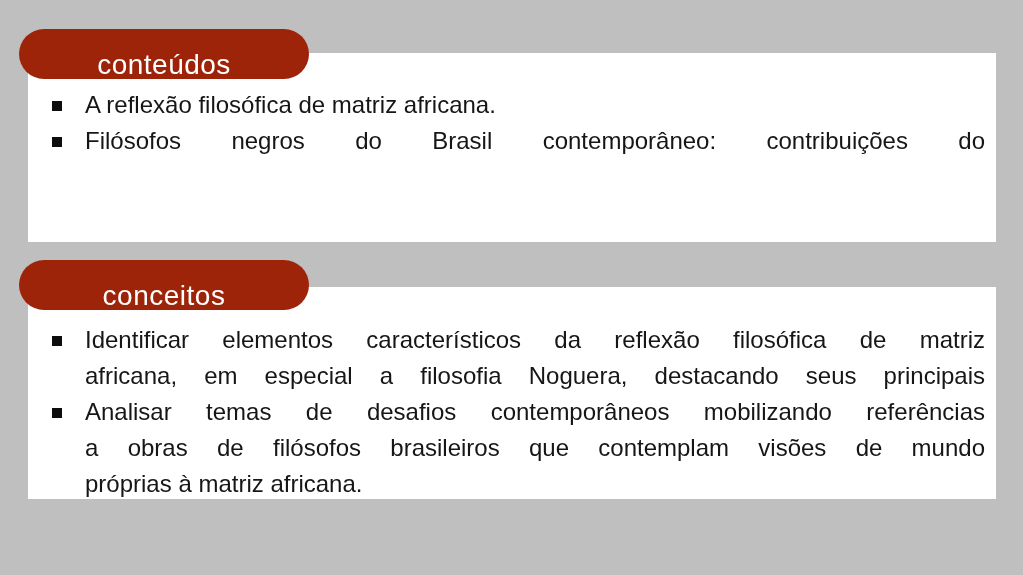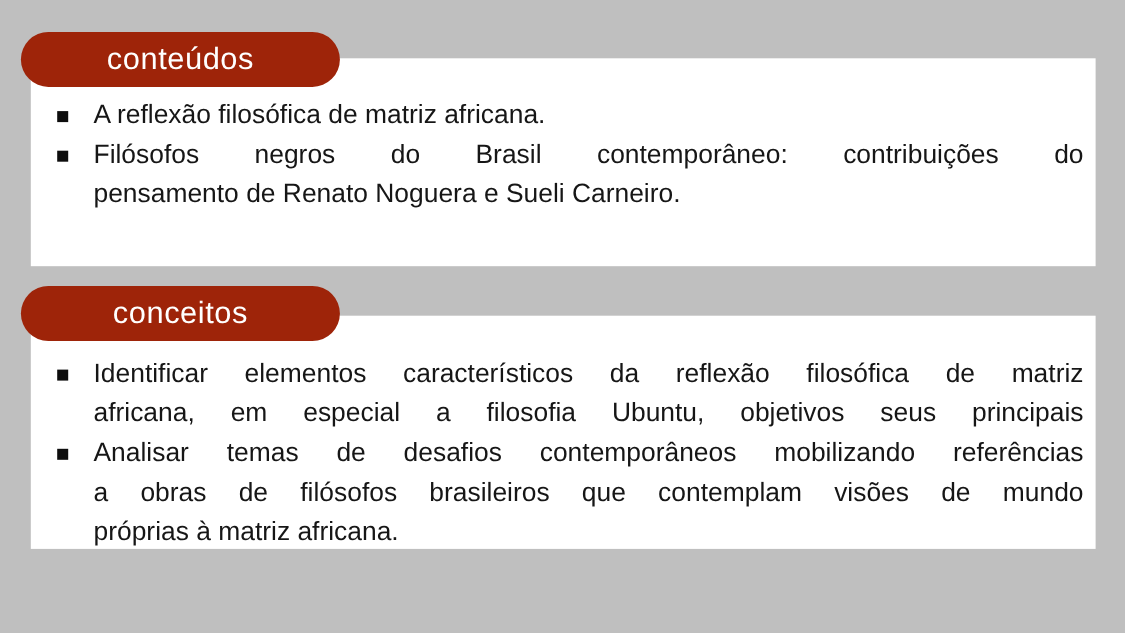--- a/index.html
+++ b/index.html
@@ -20,21 +20,21 @@
     inset: 0;
   }
   .pill {
     position: absolute;
     left: 19px;
     width: 290px;
     height: 50px;
     background: #9e2409;
     border-radius: 25px;
     display: flex;
-    align-items: center;
+    align-items: flex-end;
     justify-content: center;
     z-index: 2;
   }
   .pill .pill-label {
     color: #ffffff;
     font-size: 28px;
     line-height: 1;
     letter-spacing: 0.5px;
   }
   #pill-conteudos { top: 29px; }
@@ -95,33 +95,32 @@
   </div>
 
   <div class="panel" id="panel-conteudos">
     <div class="bullet">
       <span class="marker"></span>
       <div class="line last">A reflexão filosófica de matriz africana.</div>
     </div>
     <div class="bullet">
       <span class="marker"></span>
       <div class="line fill">Filósofos negros do Brasil contemporâneo: contribuições do</div>
-      <div class="line last">pensamento de Renato Noguera e Sueli Carneiro.</div>
     </div>
   </div>
 
   <div class="pill" id="pill-objetivos">
     <span class="pill-label">conceitos</span>
   </div>
 
   <div class="panel" id="panel-objetivos">
     <div class="bullet">
       <span class="marker"></span>
       <div class="line fill">Identificar elementos característicos da reflexão filosófica de matriz</div>
-      <div class="line fill">africana, em especial a filosofia Ubuntu, objetivos seus principais</div>
+      <div class="line fill">africana, em especial a filosofia Noguera, destacando seus principais</div>
     </div>
     <div class="bullet">
       <span class="marker"></span>
       <div class="line fill">Analisar temas de desafios contemporâneos mobilizando referências</div>
       <div class="line fill">a obras de filósofos brasileiros que contemplam visões de mundo</div>
       <div class="line last">próprias à matriz africana.</div>
     </div>
   </div>
 
 </div>

